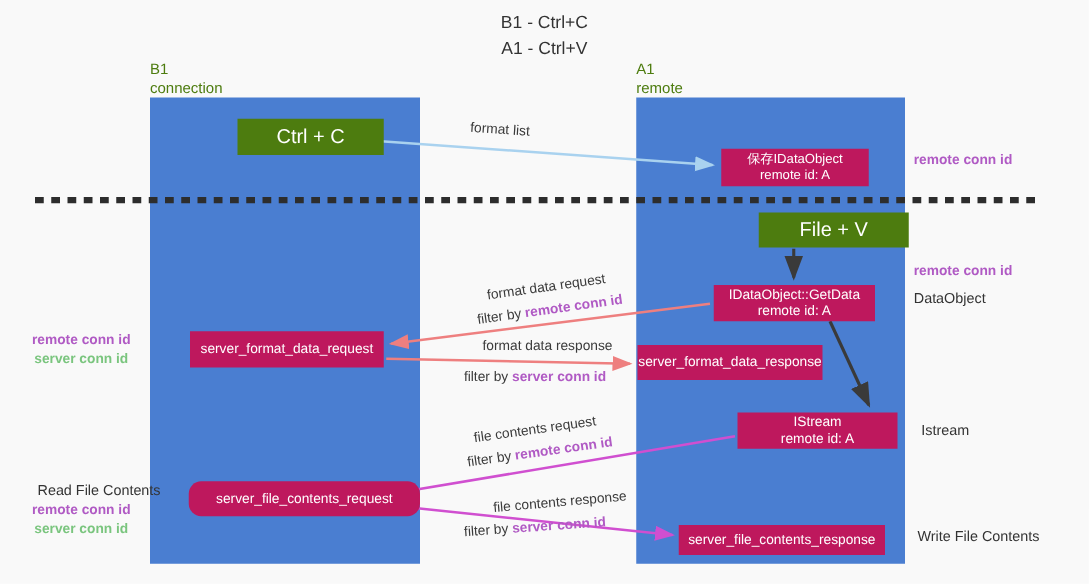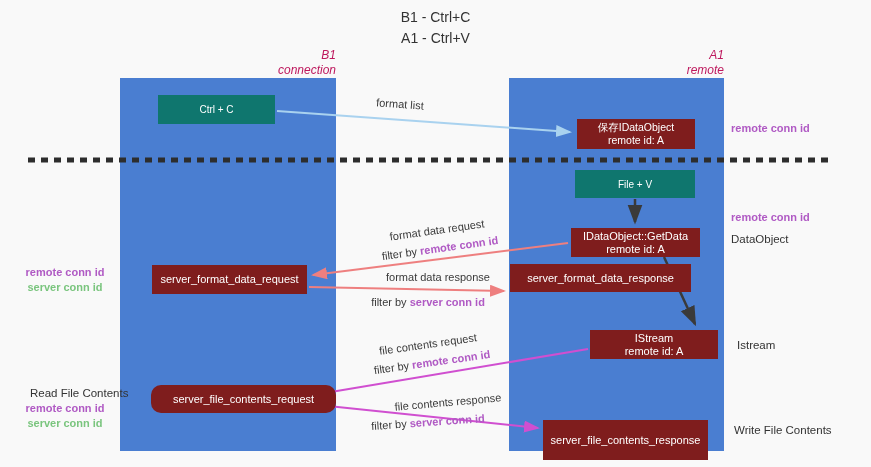--- a/index.html
+++ b/index.html
@@ -7,36 +7,36 @@
     position:relative; width:871px; height:467px;
     background:#f9f9f9; overflow:hidden;
     font-family:"Liberation Sans", sans-serif;
     color:#3a3a3a;
   }
   .title{
     position:absolute; left:0; top:7; width:871px; text-align:center;
     font-size:14px; line-height:21px; color:#333; top:7px;
   }
   .lane-header{
-    position:absolute; top:48px; text-align:right;
-    font-size:12px; line-height:15px; color:#be185d;font-style:italic;
+    position:absolute; top:48px; text-align:left;
+    font-size:12px; line-height:15px; color:#4d7c0f;
   }
   .lane-header.left{left:120px; width:216px;}
   .lane-header.right{left:509px; width:215px;}
   .panel{position:absolute; top:78px; height:373px; background:#4a7ed1;}
   .panel.left{left:120px; width:216px;}
   .panel.right{left:509px; width:215px;}
   .node{
     position:absolute; display:flex; flex-direction:column;
     align-items:center; justify-content:center;
     color:#fff; text-align:center; font-size:11px; line-height:13px;
     box-sizing:border-box;
   }
-  .node.orange{background:#7f1d1d;}
-  .node.green{background:#0f766e; font-size:10px;}
+  .node.orange{background:#be185d;}
+  .node.green{background:#4d7c0f; font-size:16px;margin-left:32px;}
   .side-label{position:absolute; font-size:11.5px; color:#333; white-space:nowrap;}
   .tag{position:absolute; font-size:11px; font-weight:bold; white-space:nowrap;}
   .tag.purple{color:#b05ac4;}
   .tag.green{color:#7ac57e;}
   .tag.center{text-align:center;}
   .edge-label{
     position:absolute; font-size:11px; color:#3a3a3a;
     white-space:nowrap; text-align:center;
   }
   .edge-label .purple{color:#b05ac4; font-weight:bold;}
@@ -112,34 +112,34 @@
 
   <div class="node orange" style="left:571px; top:228px; width:129px; height:29px;">
     <span>IDataObject::GetData</span>
     <span>remote id: A</span>
   </div>
 
   <div class="node orange" style="left:152px; top:265px; width:155px; height:29px;">
     <span>server_format_data_request</span>
   </div>
 
-  <div class="node orange" style="left:510px; top:264px; width:181px; height:28px;">
+  <div class="node orange" style="left:510px; top:276px; width:148px; height:28px;">
     <span>server_format_data_response</span>
   </div>
 
   <div class="node orange" style="left:590px; top:330px; width:128px; height:29px;">
     <span>IStream</span>
     <span>remote id: A</span>
   </div>
 
   <div class="node orange" style="left:151px; top:385px; width:185px; height:28px;border-radius:10px;">
     <span>server_file_contents_request</span>
   </div>
 
-  <div class="node orange" style="left:543px; top:420px; width:165px; height:40px;">
+  <div class="node orange" style="left:543px; top:420px; width:165px; height:24px;">
     <span>server_file_contents_response</span>
   </div>
 
   <div class="edge-label" style="left:350px; top:98px; width:100px; transform:rotate(4deg);">format list</div>
 
   <div class="edge-label" style="left:377px; top:224px; width:120px; transform:rotate(-8deg);">format data request</div>
 
   <div class="edge-label" style="left:375px; top:242px; width:130px; transform:rotate(-8deg);">
     <span>filter by </span><span class="purple">remote conn id</span>
   </div>

